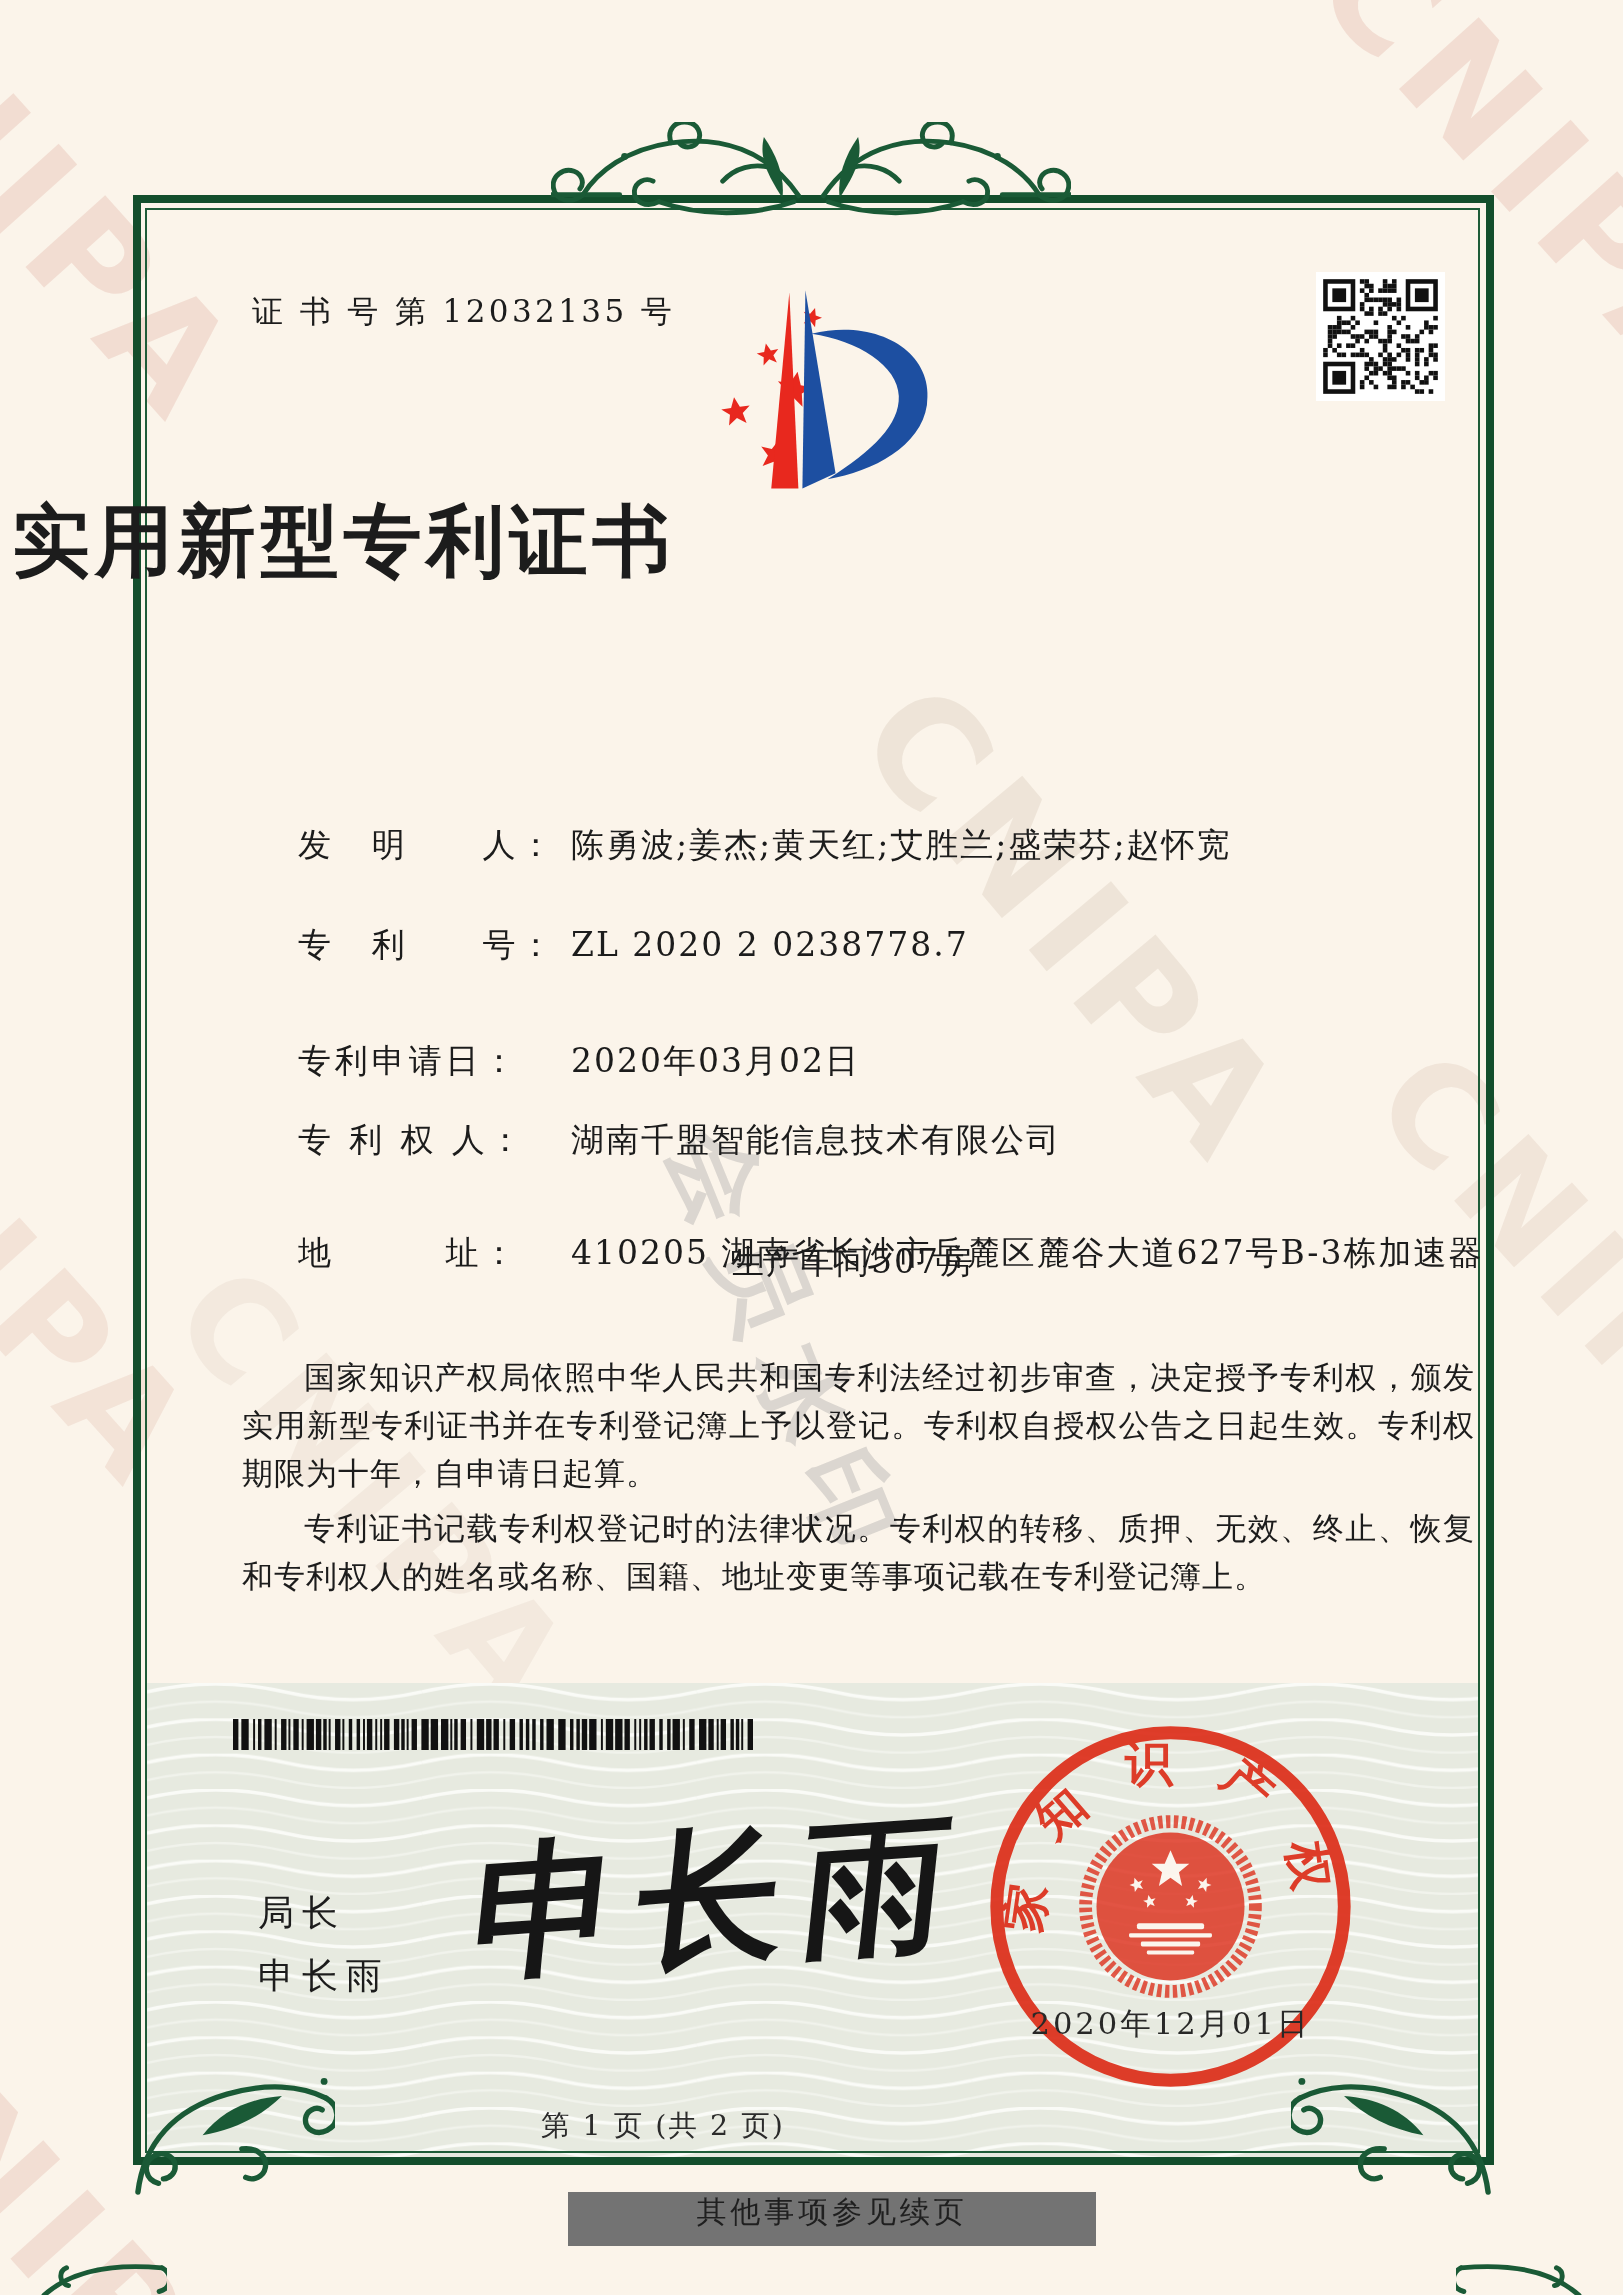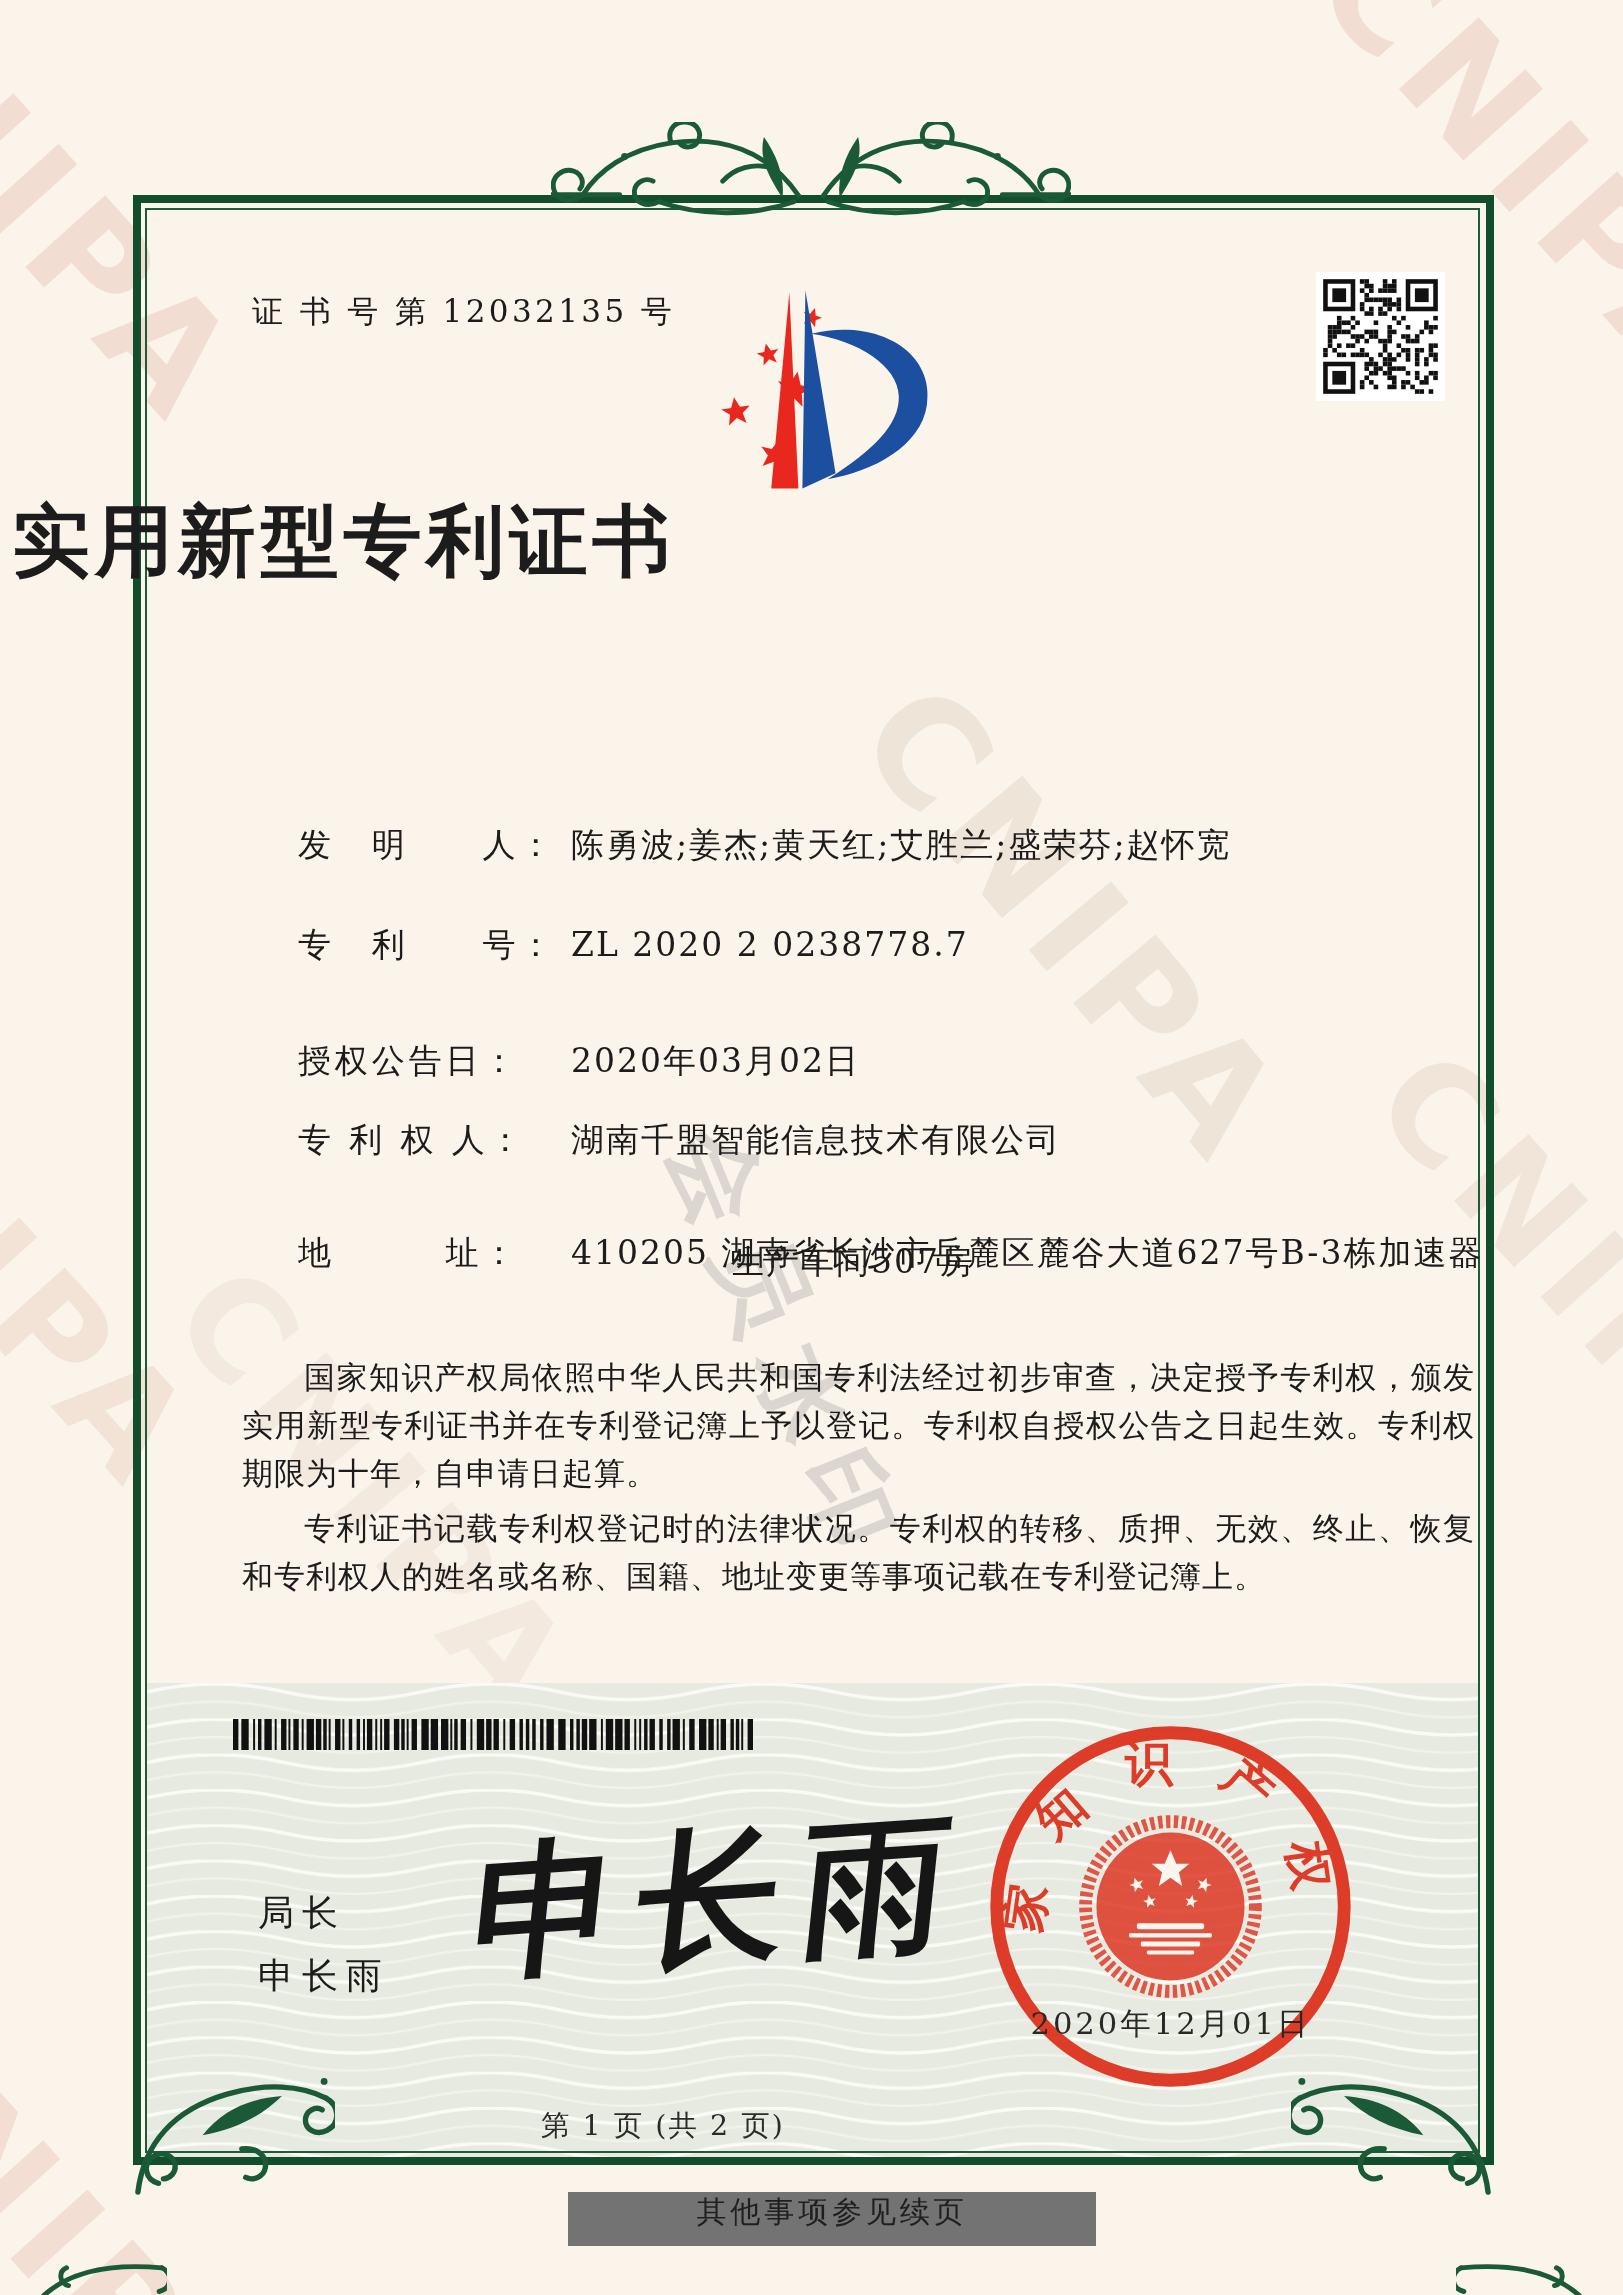--- a/index.html
+++ b/index.html
@@ -383,21 +383,21 @@
 
     <h1 class="title">实用新型专利证书</h1>
 
     <div class="row" style="top:784px">
       <span class="lbl">发　明　　人：</span><span class="val">陈勇波;姜杰;黄天红;艾胜兰;盛荣芬;赵怀宽</span>
     </div>
     <div class="row" style="top:884px">
       <span class="lbl">专　利　　号：</span><span class="val">ZL 2020 2 0238778.7</span>
     </div>
     <div class="row" style="top:1000px">
-      <span class="lbl">授权公告日：</span><span class="val">2020年03月02日</span>
+      <span class="lbl">专利申请日：</span><span class="val">2020年03月02日</span>
     </div>
     <div class="row" style="top:1079px">
       <span class="lbl">专 利 权 人：</span><span class="val">湖南千盟智能信息技术有限公司</span>
     </div>
     <div class="row" style="top:1192px">
       <span class="lbl">地　　　址：</span><span class="val">410205 湖南省长沙市岳麓区麓谷大道627号B-3栋加速器</span>
       <span class="addr2">生产车间507房</span>
     </div>
 
     <div class="legal">

